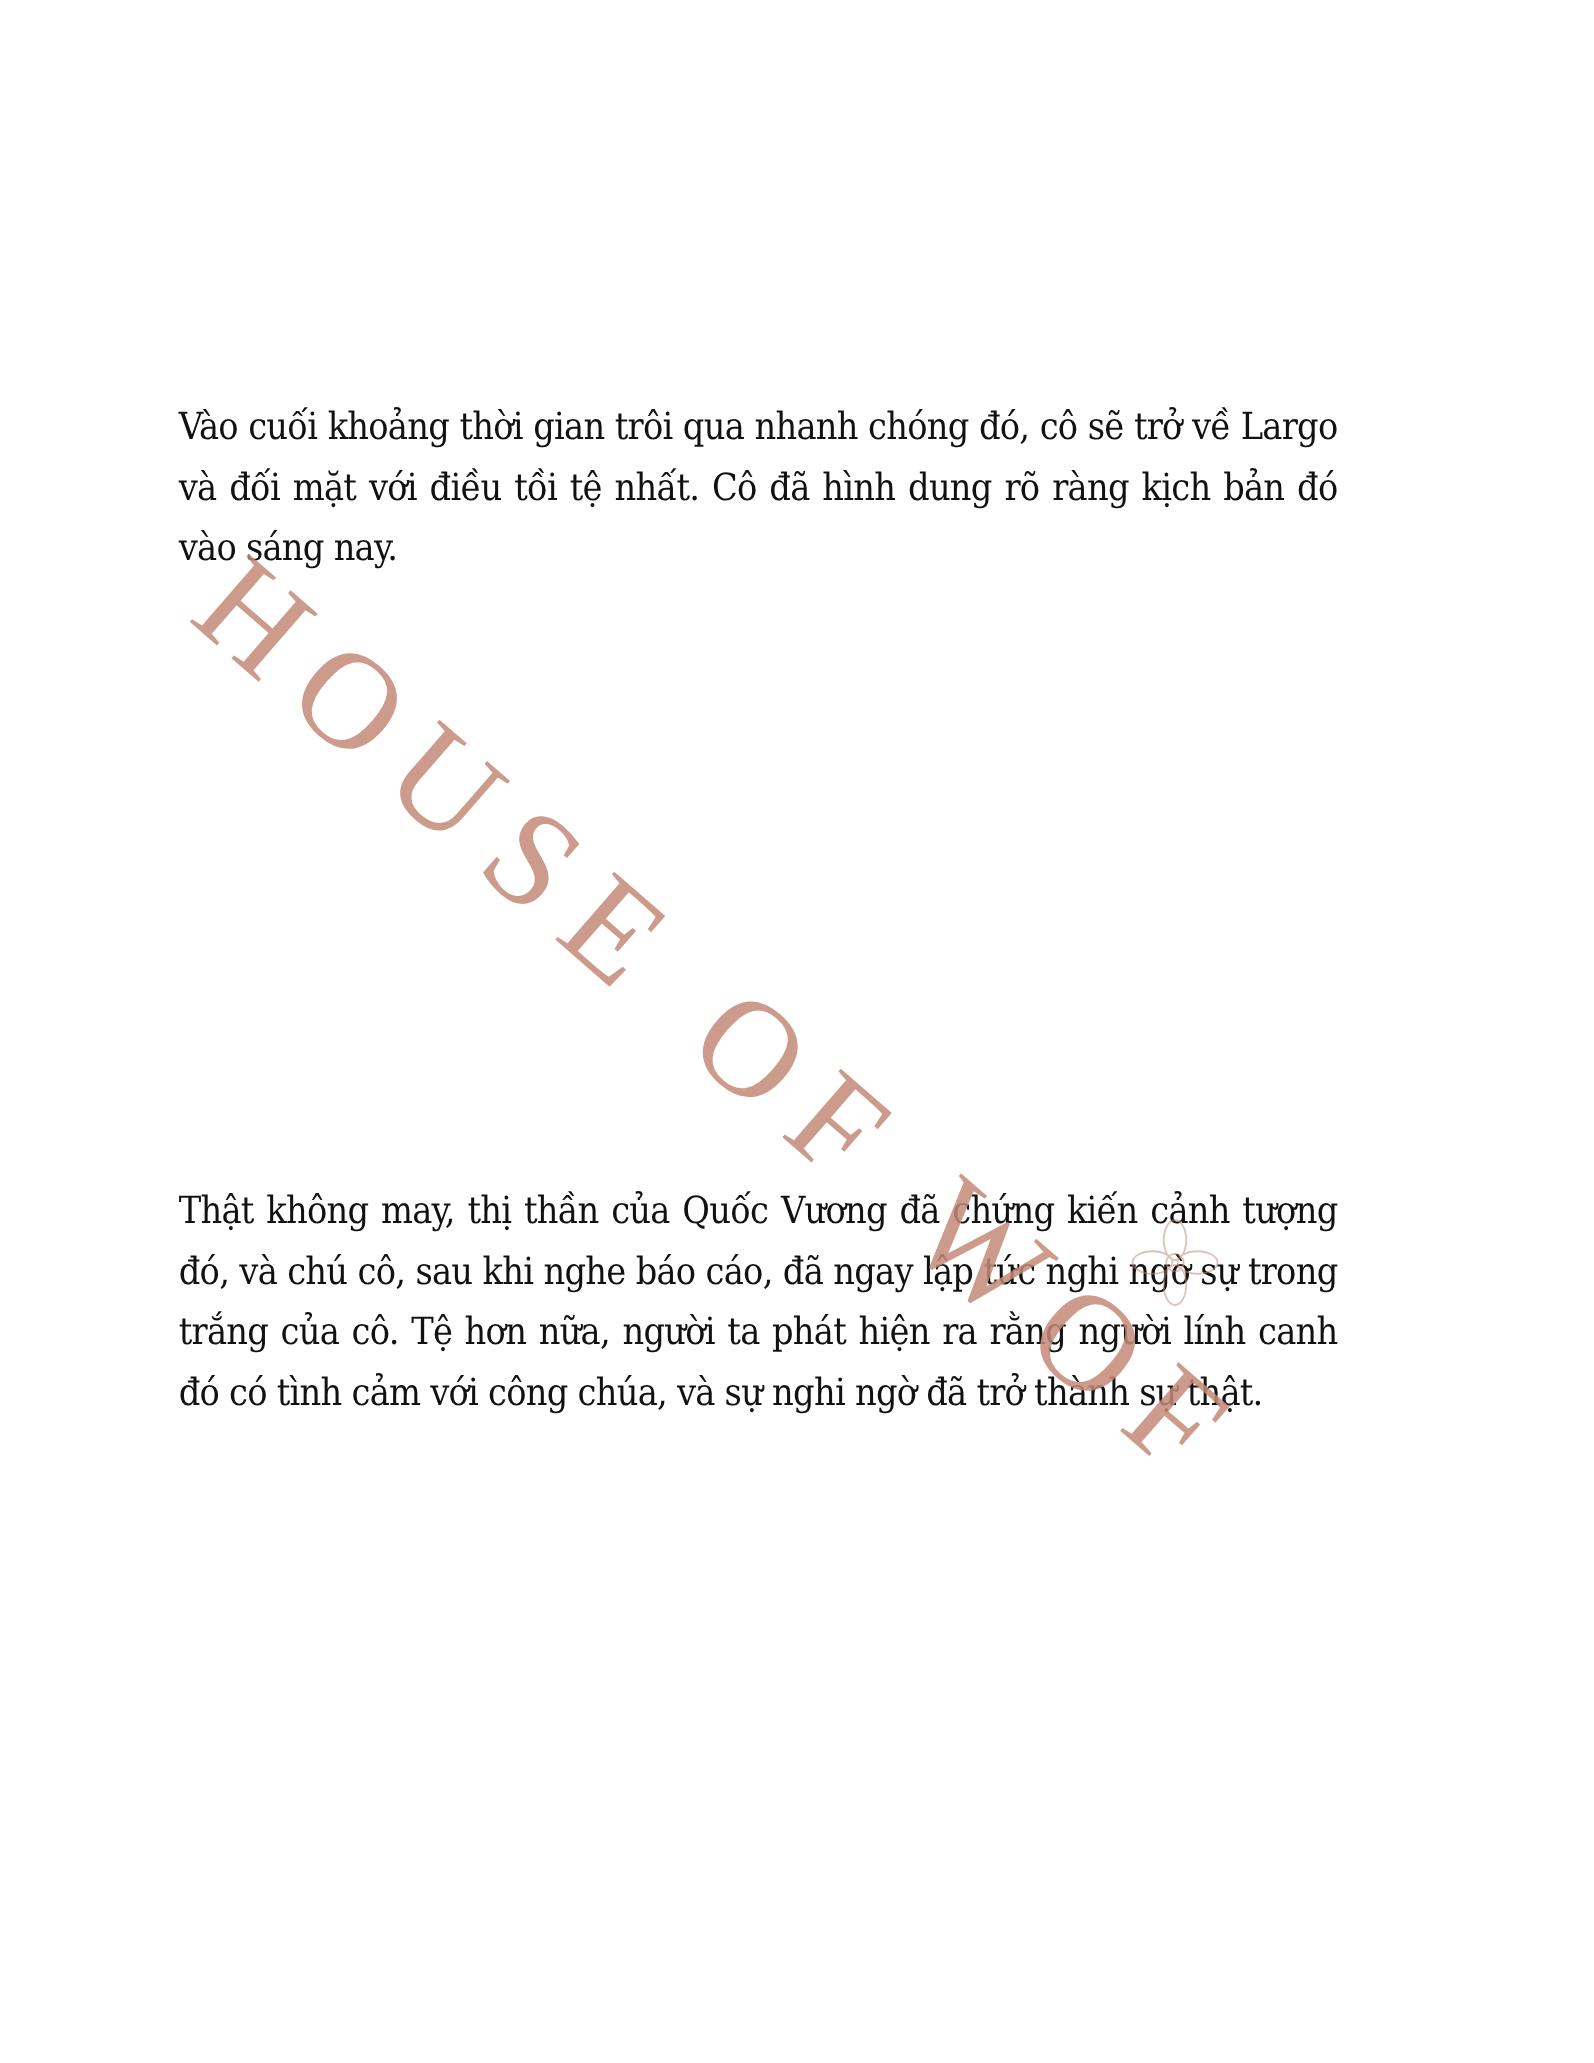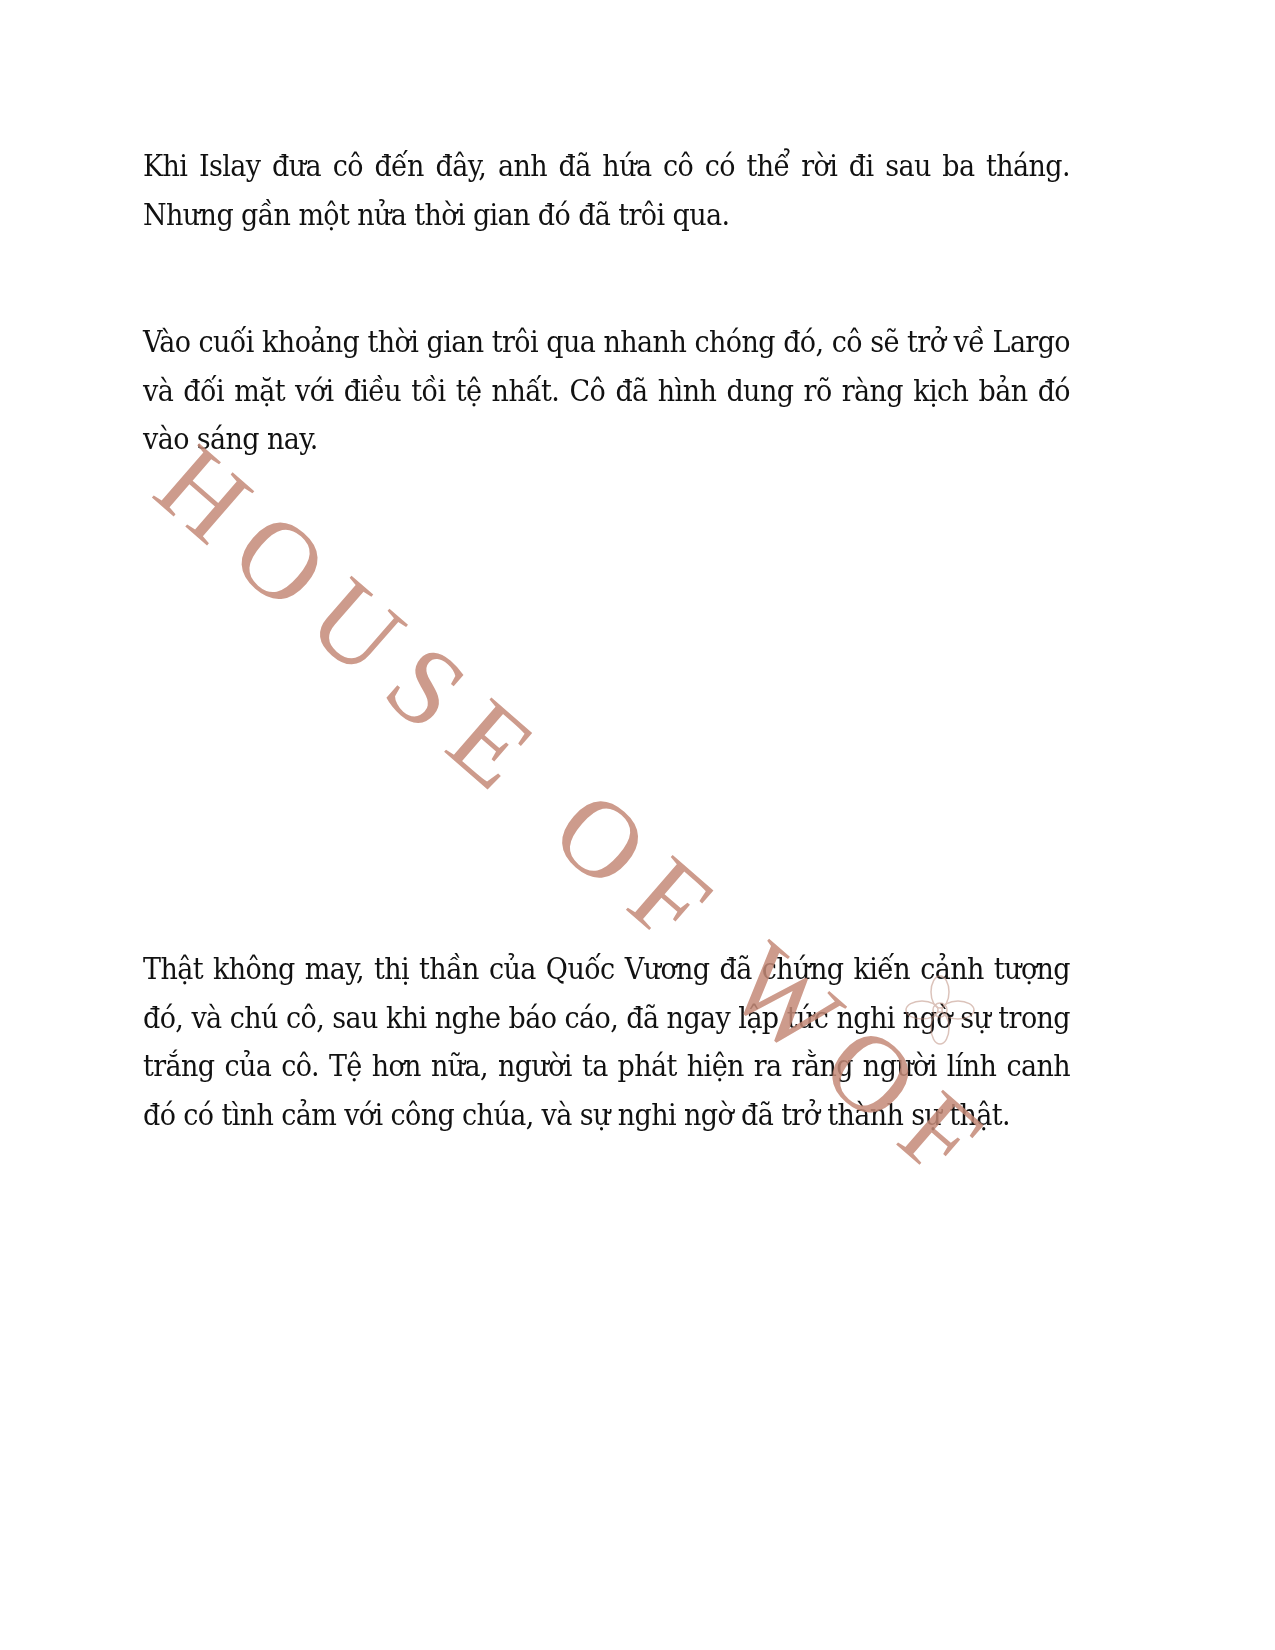--- a/index.html
+++ b/index.html
@@ -18,21 +18,20 @@
     font-family: "Liberation Serif", "DejaVu Serif", serif;
     font-size: 110px; color: #c58a78; opacity: 0.85;
     letter-spacing: 22px; white-space: nowrap; pointer-events: none;
   }
   .flower { position: absolute; left: 900px; top: 970px; width: 80px; height: 80px; opacity: 0.5; pointer-events: none; }
 </style>
 </head>
 <body>
 
 <div class="page">
-  <p class="para" style="top:142px">Khi Islay đưa cô đến đây, anh đã hứa cô có thể rời đi sau ba tháng. Nhưng gần một nửa thời gian đó đã trôi qua.</p>
   <p class="para" style="top:318px">Vào cuối khoảng thời gian trôi qua nhanh chóng đó, cô sẽ trở về Largo và đối mặt với điều tồi tệ nhất. Cô đã hình dung rõ ràng kịch bản đó vào sáng nay.</p>
   <p class="para" style="top:945px">Thật không may, thị thần của Quốc Vương đã chứng kiến cảnh tượng đó, và chú cô, sau khi nghe báo cáo, đã ngay lập tức nghi ngờ sự trong trắng của cô. Tệ hơn nữa, người ta phát hiện ra rằng người lính canh đó có tình cảm với công chúa, và sự nghi ngờ đã trở thành sự thật.</p>
 
   <div class="watermark">HOUSE OF WOF</div>
 
   <svg class="flower" viewBox="0 0 80 80">
     <g fill="none" stroke="#b98878" stroke-width="1.5">
       <ellipse cx="40" cy="22" rx="9" ry="16"></ellipse>
       <ellipse cx="40" cy="58" rx="9" ry="16"></ellipse>
       <ellipse cx="22" cy="40" rx="16" ry="9"></ellipse>

